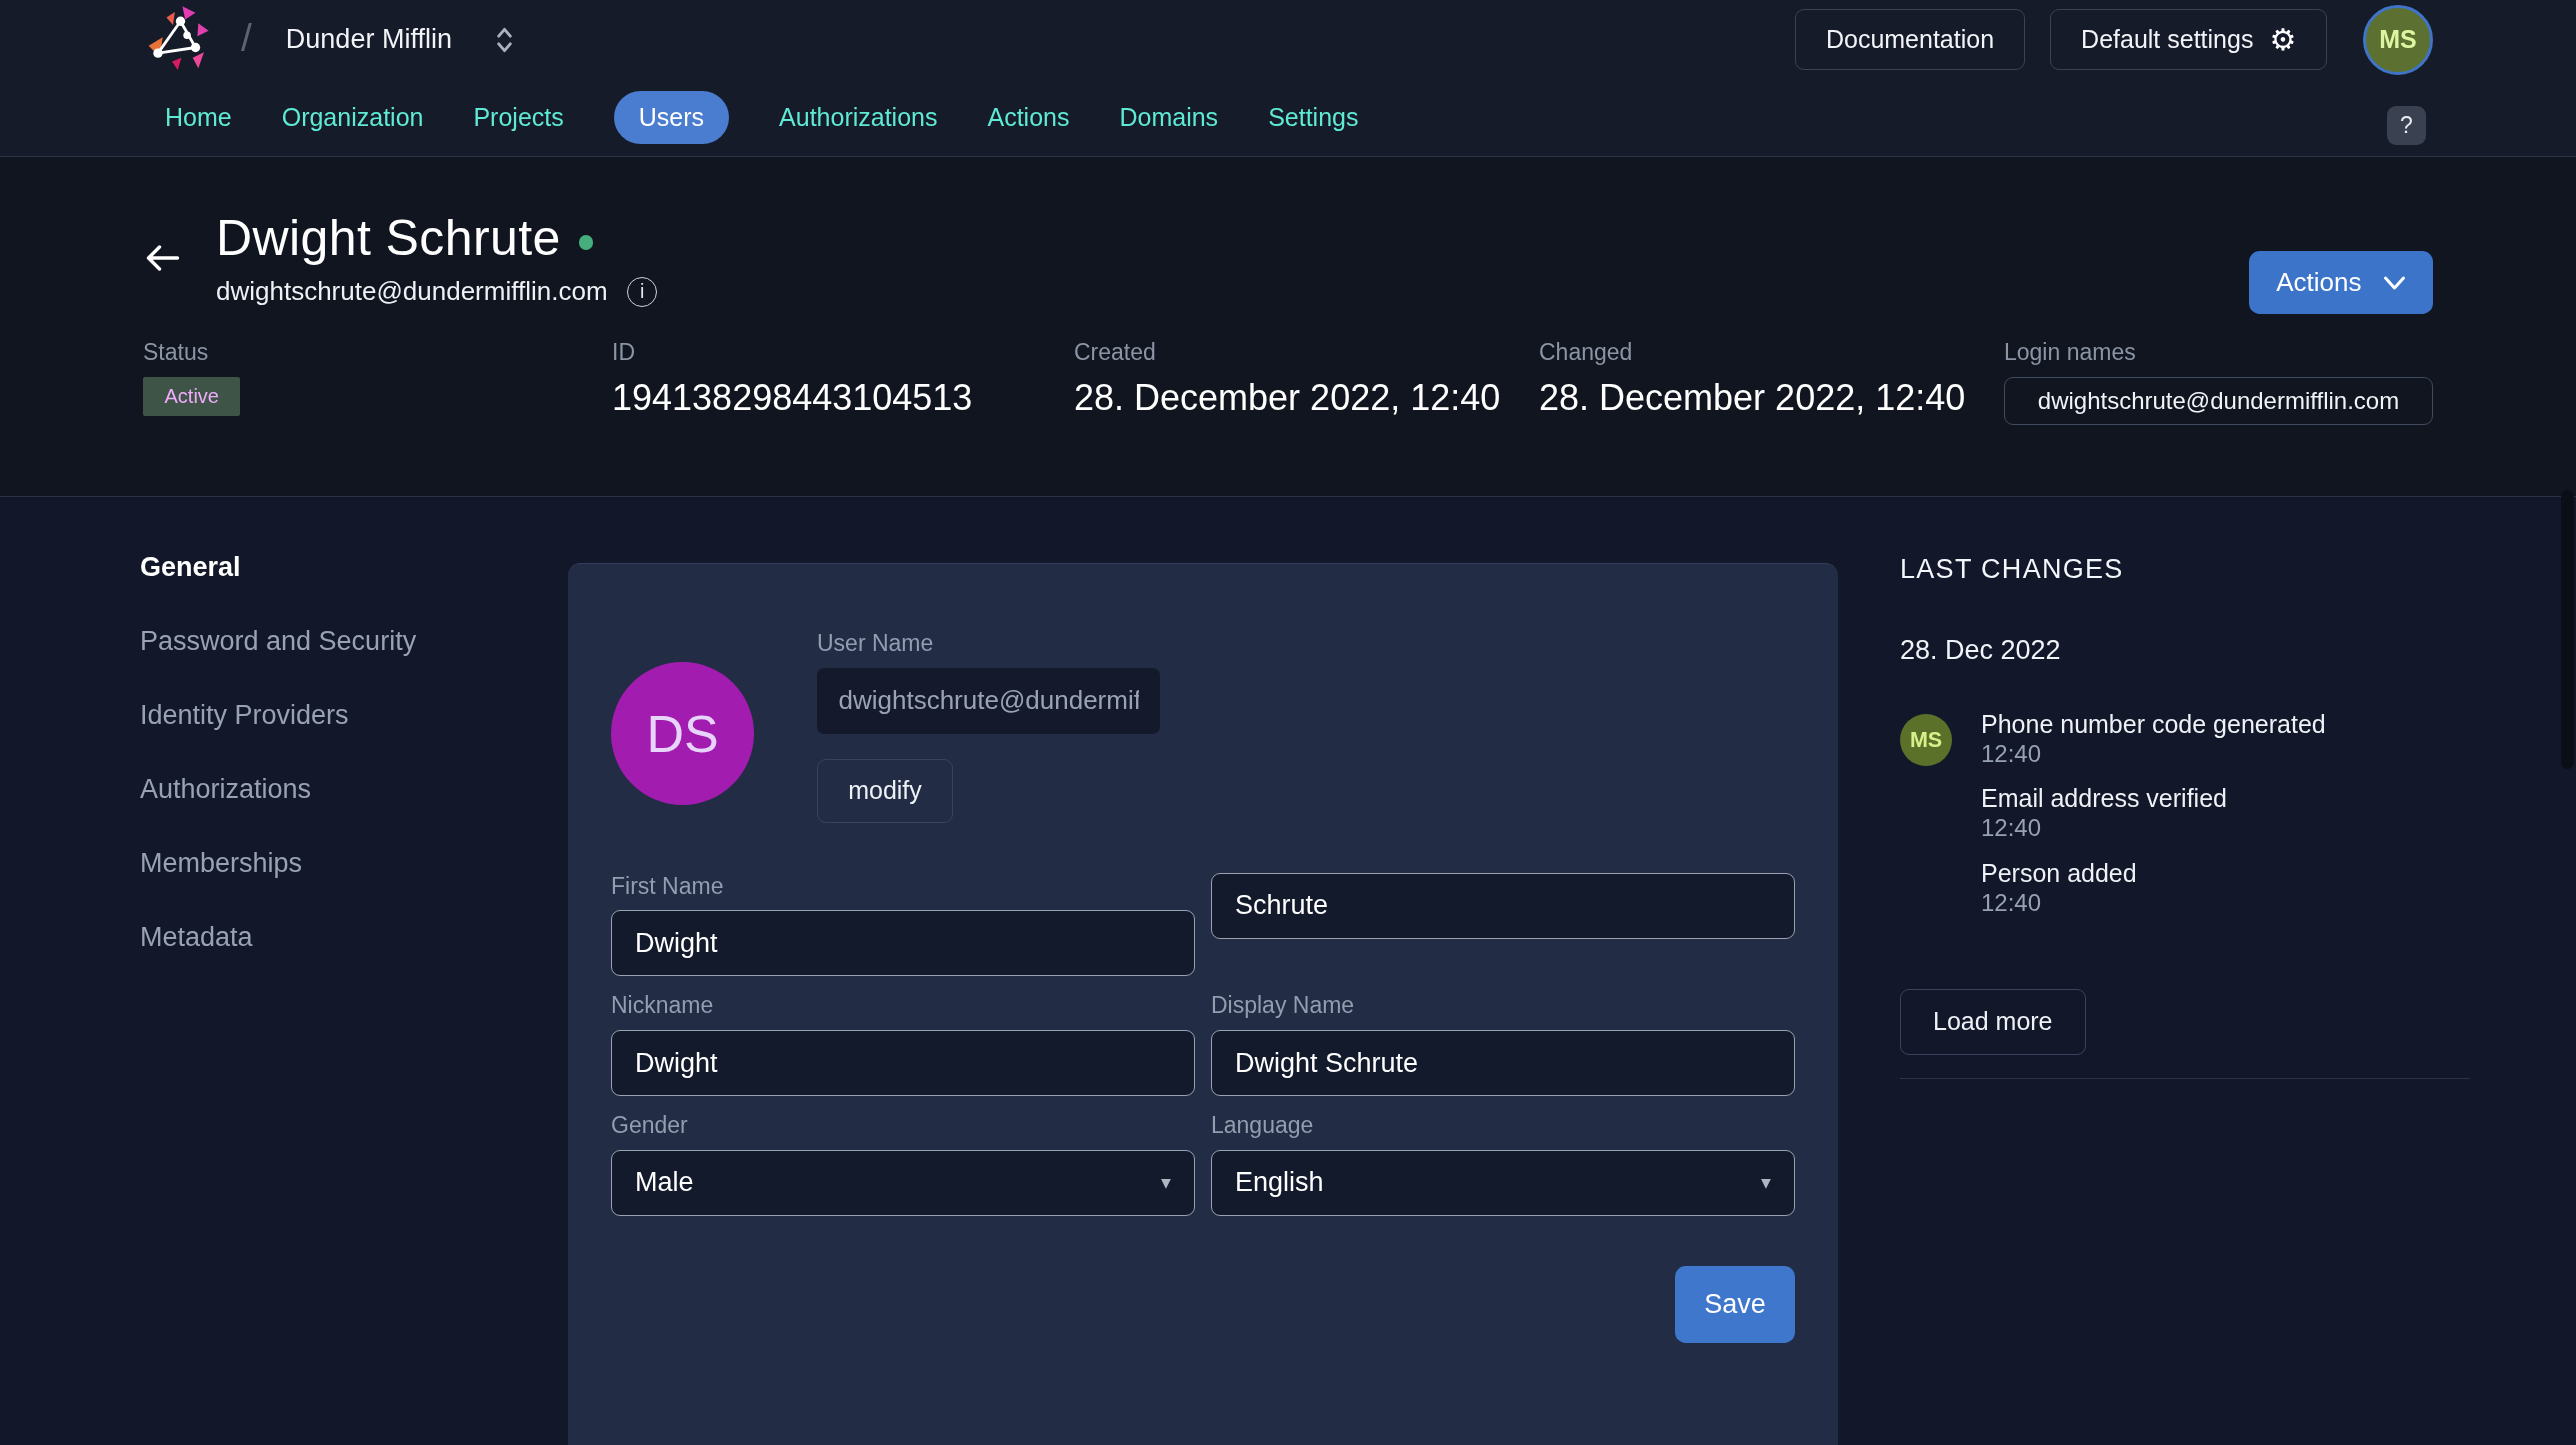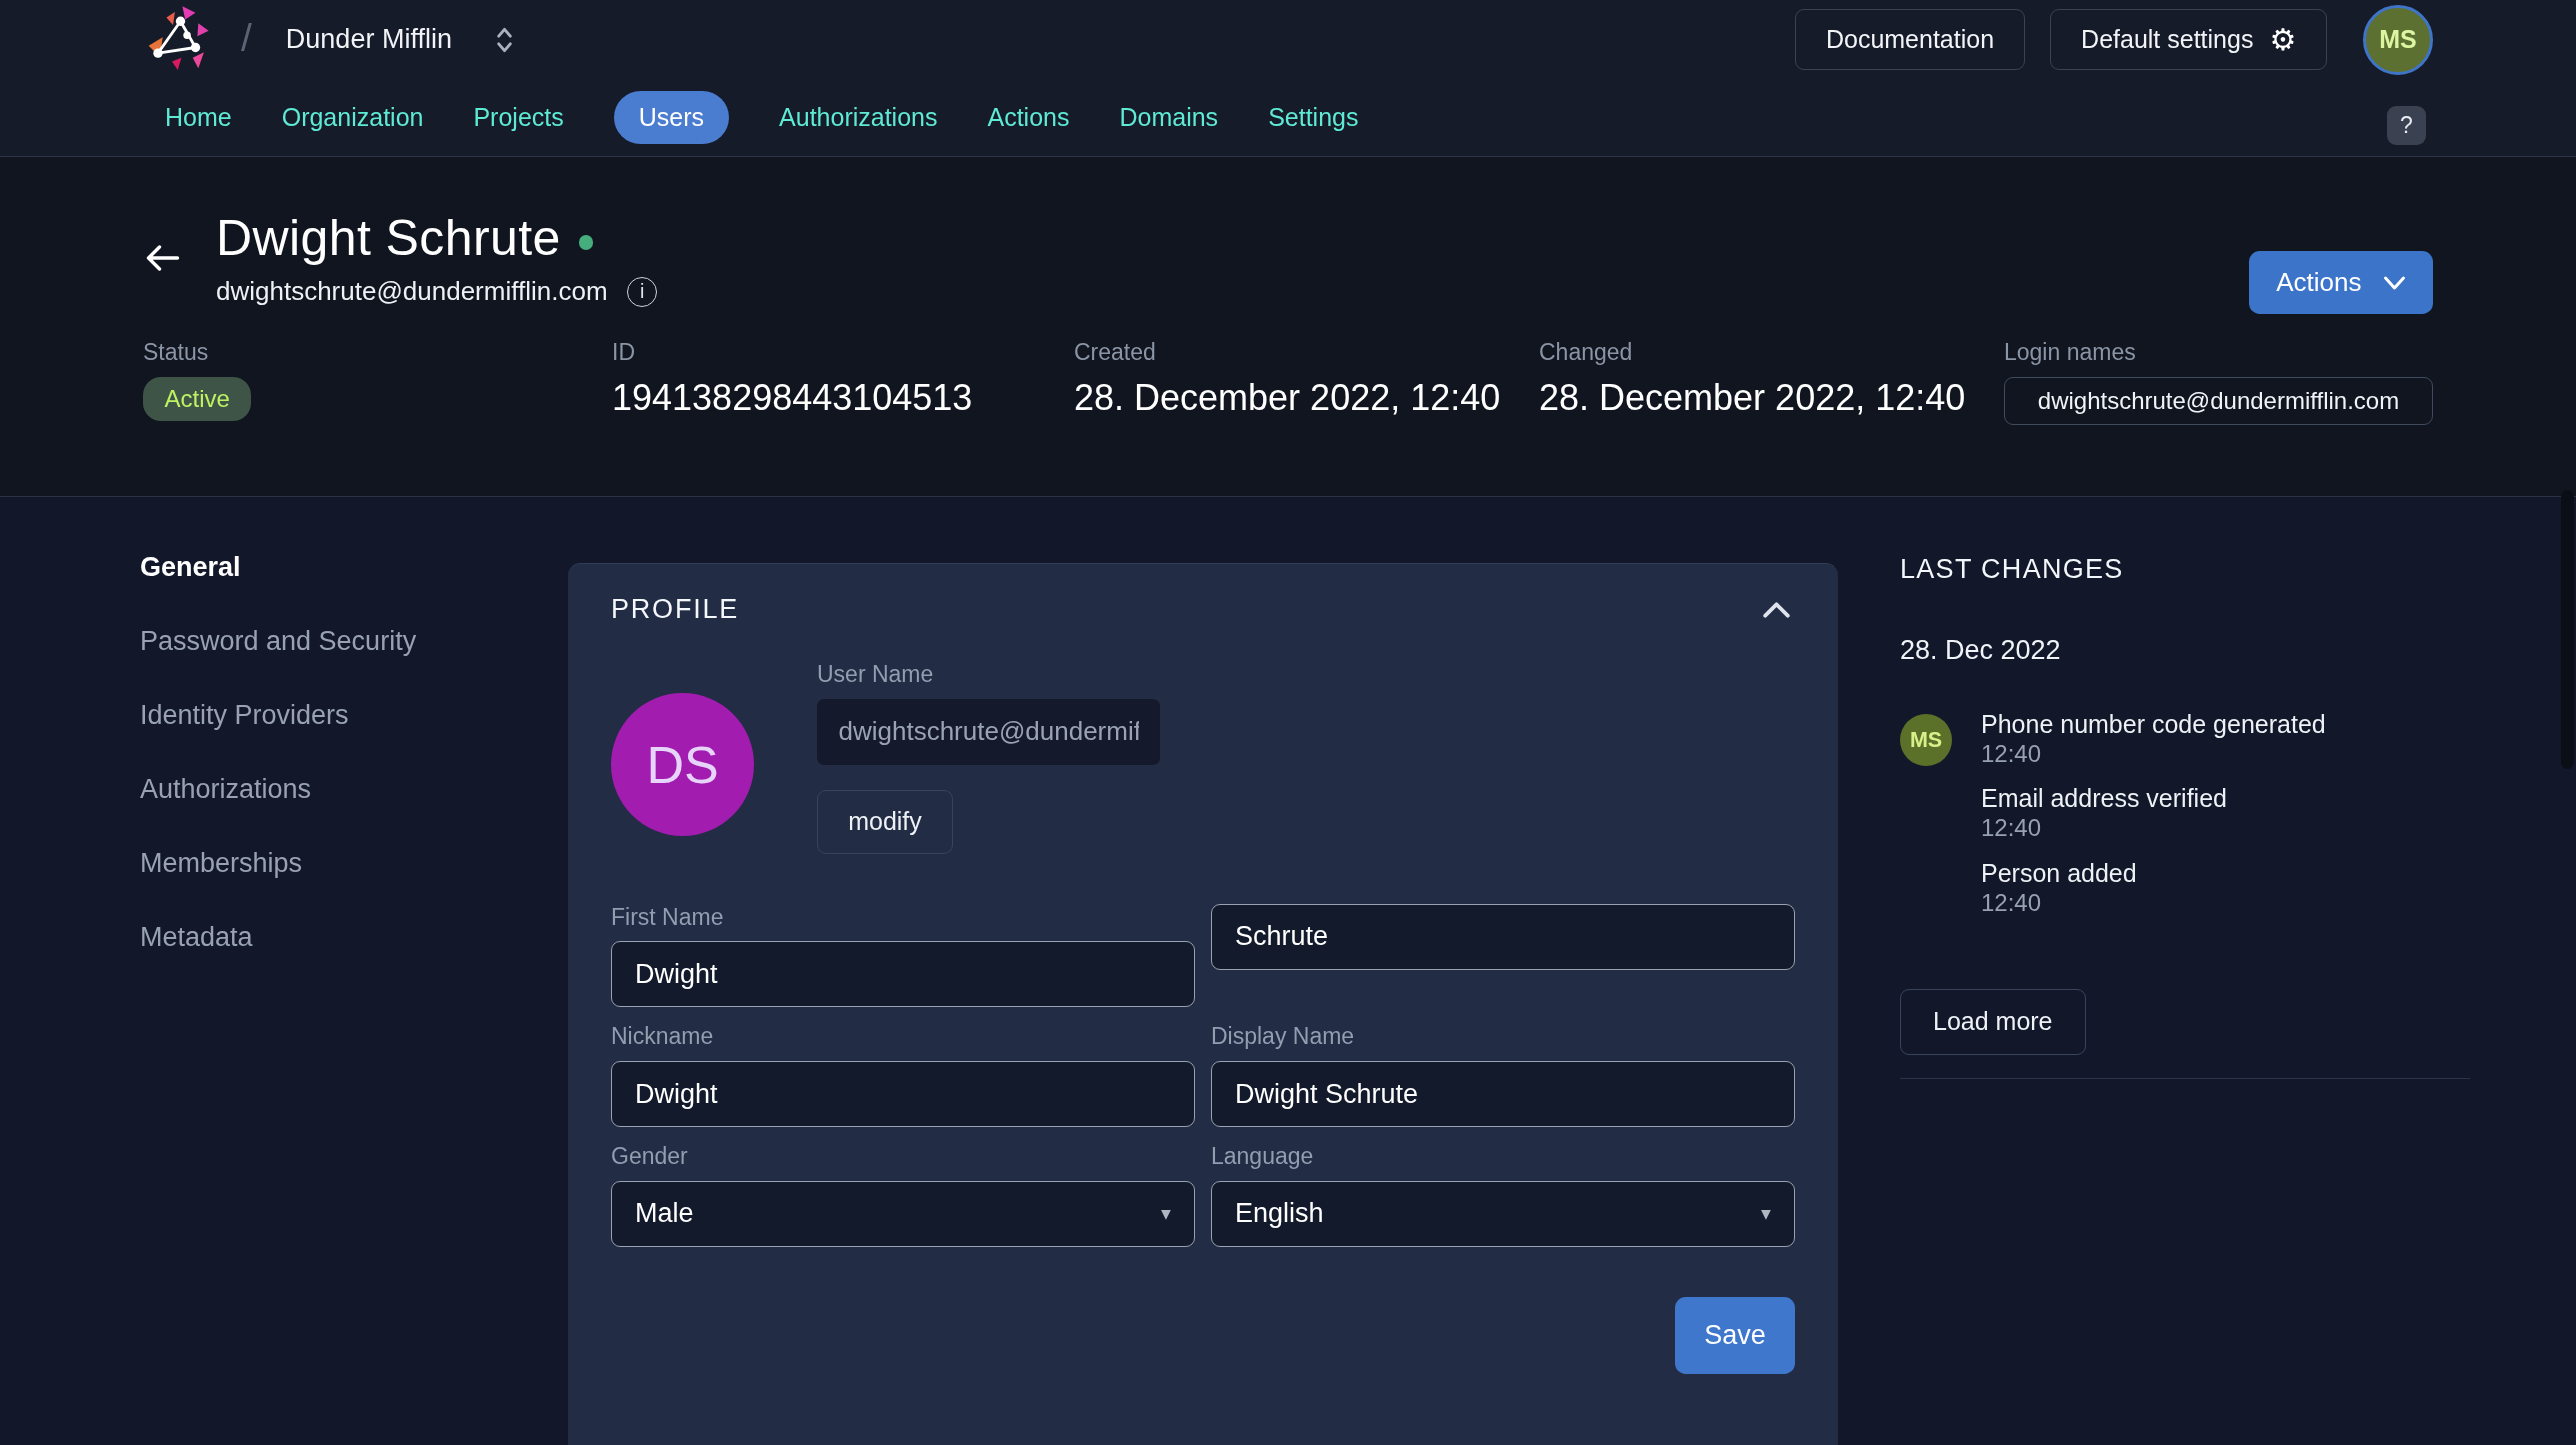--- a/index.html
+++ b/index.html
@@ -121,22 +121,22 @@
   .meta-row { display: flex; margin-top: 25px; }
   .meta-col .meta-label { font-size: 23px; color: #8b95a6; margin-bottom: 10.7px; }
   .meta-value { font-size: 36px; color: #ffffff; }
   .meta-col.c-status { width: 469px; }
   .meta-col.c-id { width: 462px; }
   .meta-col.c-created { width: 465px; }
   .meta-col.c-changed { width: 465px; }
   .meta-col.c-login { flex: 1; }
   .status-badge {
     display: inline-block;
-    background: #3e5446; color: #bef264;
-    font-size: 24px; padding: 8px 21.5px; border-radius: 18px;
+    background: #3e5446; color: #f0abfc;
+    font-size: 20px; padding: 8px 21.5px; border-radius: 2px;
   }
   .login-chip {
     border: 0.9px solid #414b5f; border-radius: 9px;
     font-size: 24px; color: #f0f3f7;
     height: 48px; display: flex; align-items: center; justify-content: center;
     padding: 0 16px; cursor: pointer; white-space: nowrap; overflow: hidden;
   }
 
   
   .content {
@@ -360,28 +360,20 @@
       <li class="active">General</li>
       <li>Password and Security</li>
       <li>Identity Providers</li>
       <li>Authorizations</li>
       <li>Memberships</li>
       <li>Metadata</li>
     </ul>
   </aside>
 
   <section class="card">
-    <div class="card-header">
-      <h2 class="section-title">PROFILE</h2>
-      <button class="collapse-btn">
-        <svg width="27" height="18" viewBox="0 0 24 16">
-          <polyline points="2,13 12,3 22,13" fill="none" stroke="#dfe4ec" stroke-width="3.4" stroke-linecap="round" stroke-linejoin="round"></polyline>
-        </svg>
-      </button>
-    </div>
 
     <div class="profile-block">
       <div class="avatar-ds">
         <span>DS</span>
       </div>
       <div class="uname-col">
         <label class="field-label">User Name</label>
         <input class="username-input" readonly="" value="dwightschrute@dundermifflin.com" style="">
         <br>
         <button class="modify-btn">modify</button>

